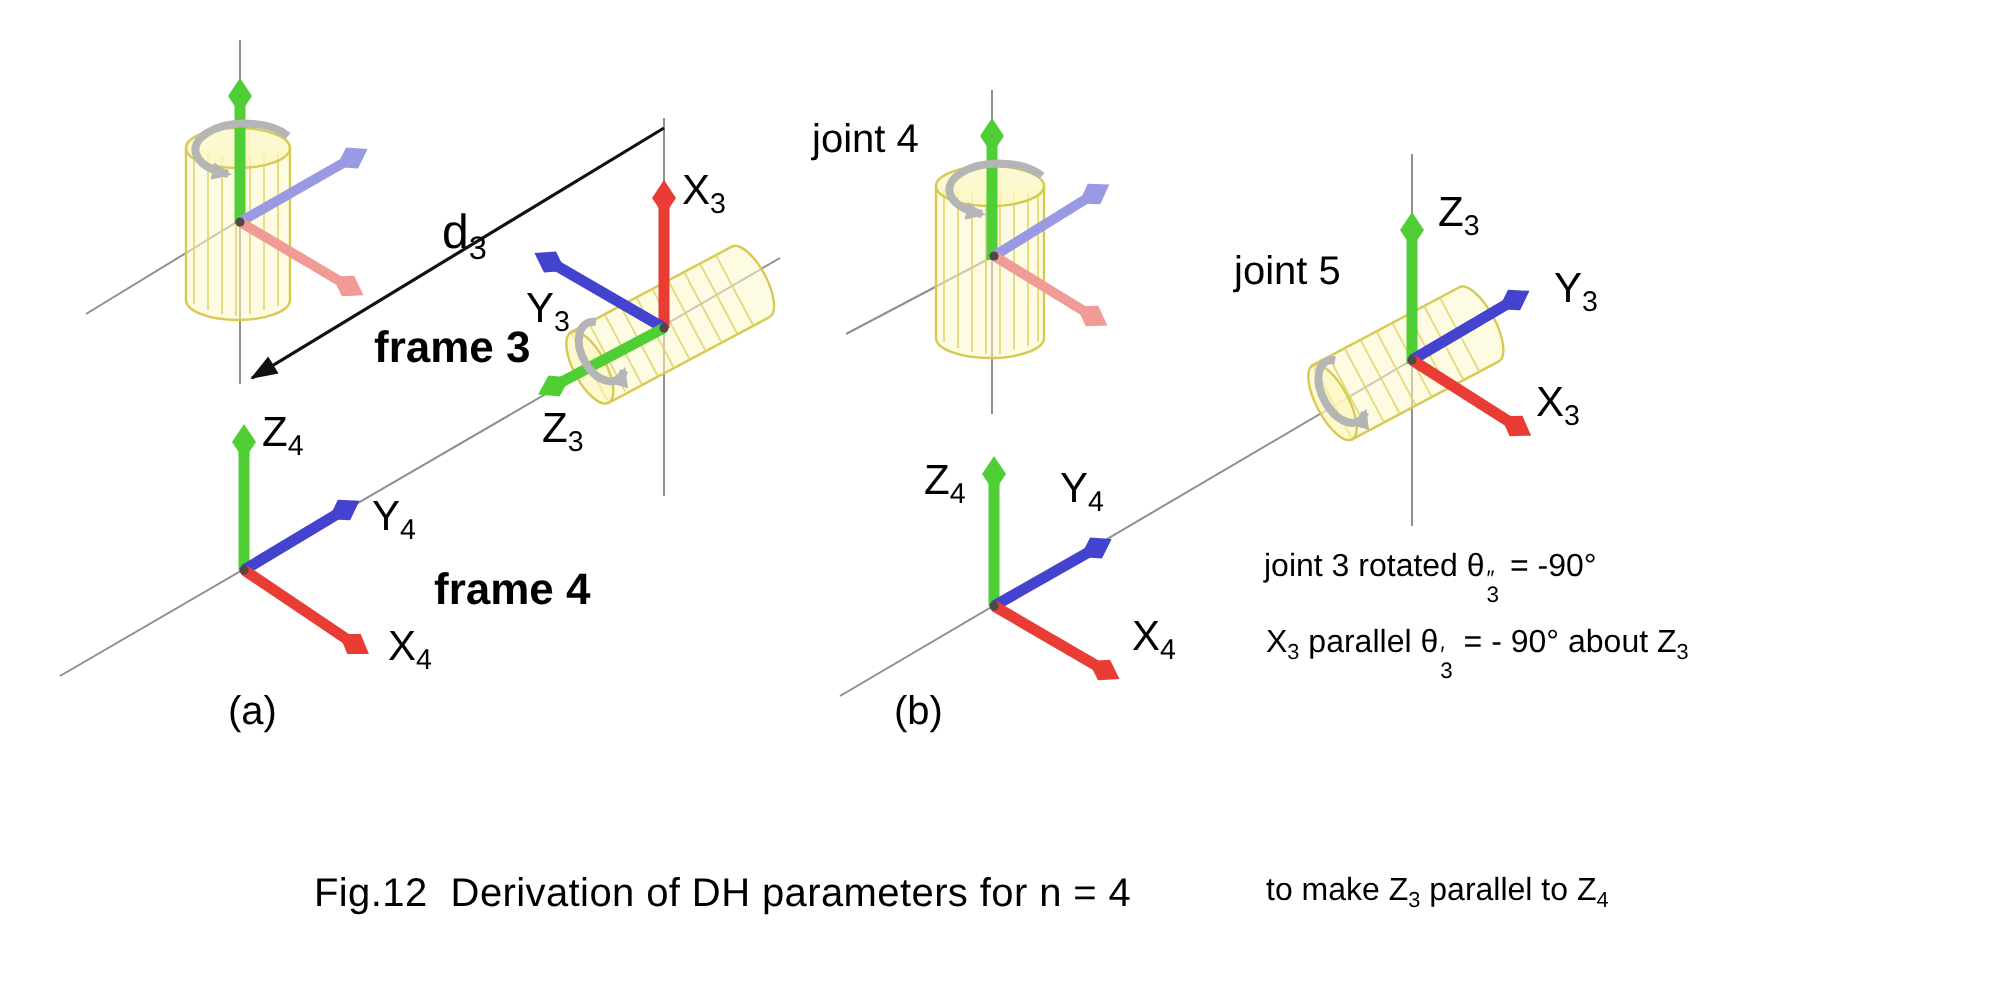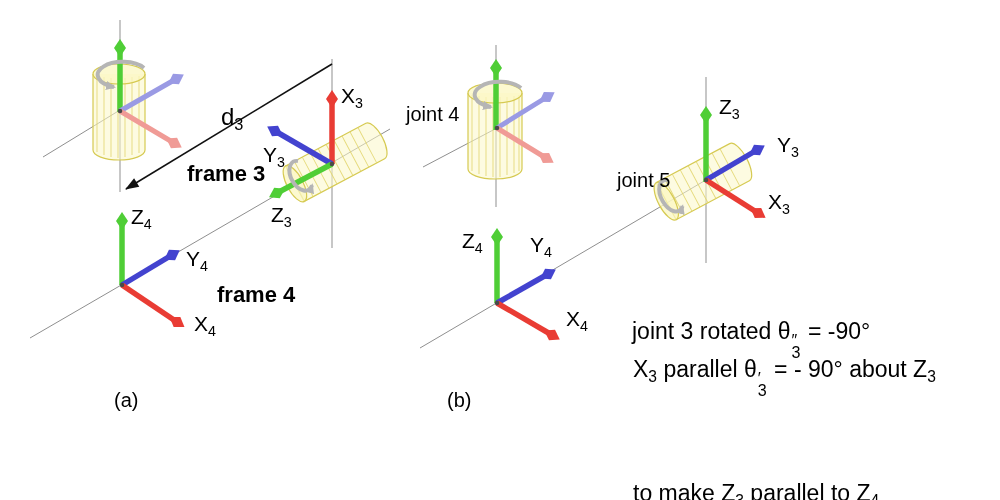--- a/index.html
+++ b/index.html
@@ -3,22 +3,22 @@
 <meta charset="utf-8">
 <style>
   html,body{margin:0;padding:0;background:#ffffff;}
   .fig{position:relative;width:1000px;height:500px;background:#fff;
        font-family:"Liberation Sans",sans-serif;color:var(--text,#000);overflow:hidden;}
   .canvas{position:absolute;left:0;top:0;}
   .lbl{position:absolute;line-height:1;white-space:pre;}
   .axis{font-size:21px;}
   .frame-lbl{font-size:22px;font-weight:bold;}
   .d-lbl{font-size:24px;margin-top:20px;}
-  .small-lbl{font-size:20px;margin-top:44px;}
-  .note{font-size:23px;margin-top:44px;}
+  .small-lbl{font-size:20px;}
+  .note{font-size:16px;}
   .caption{font-size:20px;letter-spacing:.2px;}
   .sb{font-size:.68em;vertical-align:-.33em;}
   .stack{display:inline-flex;flex-direction:column;align-items:flex-start;
          font-size:.7em;line-height:.78em;vertical-align:-.42em;margin:0 1px;}
   
   .thin{stroke:var(--construction_gray,#8f8f8f);stroke-width:1;fill:none;}
   .dline{stroke:var(--dimension_black,#111);stroke-width:1.6;fill:none;}
   .axg{stroke:var(--axis_green,#4fce36);stroke-width:5.5;fill:none;}
   .axb{stroke:var(--axis_blue,#4343cf);stroke-width:5.5;fill:none;}
   .axr{stroke:var(--axis_red,#e93c34);stroke-width:5.5;fill:none;}
@@ -155,14 +155,15 @@
   <div class="lbl small-lbl" style="left:447px;top:346px">(b)</div>
   <div class="lbl small-lbl" style="left:617px;top:126px">joint 5</div>
   <div class="lbl axis" style="left:719px;top:96px"><span>Z</span><span class="sb">3</span></div>
   <div class="lbl axis" style="left:777px;top:134px"><span>Y</span><span class="sb">3</span></div>
   <div class="lbl axis" style="left:768px;top:191px"><span>X</span><span class="sb">3</span></div>
 
   <div class="lbl note" style="left:632px;top:276px"><span>joint 3 rotated θ</span><span class="stack"><span>″</span><span>3</span></span><span> = -90°</span></div>
   <div class="lbl note" style="left:633px;top:314px"><span>X</span><span class="sb">3</span><span> parallel θ</span><span class="stack"><span>′</span><span>3</span></span><span> = - 90° about Z</span><span class="sb">3</span></div>
   <div class="lbl note" style="left:633px;top:438px"><span>to make Z</span><span class="sb">3</span><span> parallel to Z</span><span class="sb">4</span></div>
 
+  <div class="lbl caption" style="left:157px;top:437px">Fig.12  Derivation of DH parameters for n = 4</div>
 
 </div>
 
 </body></html>

